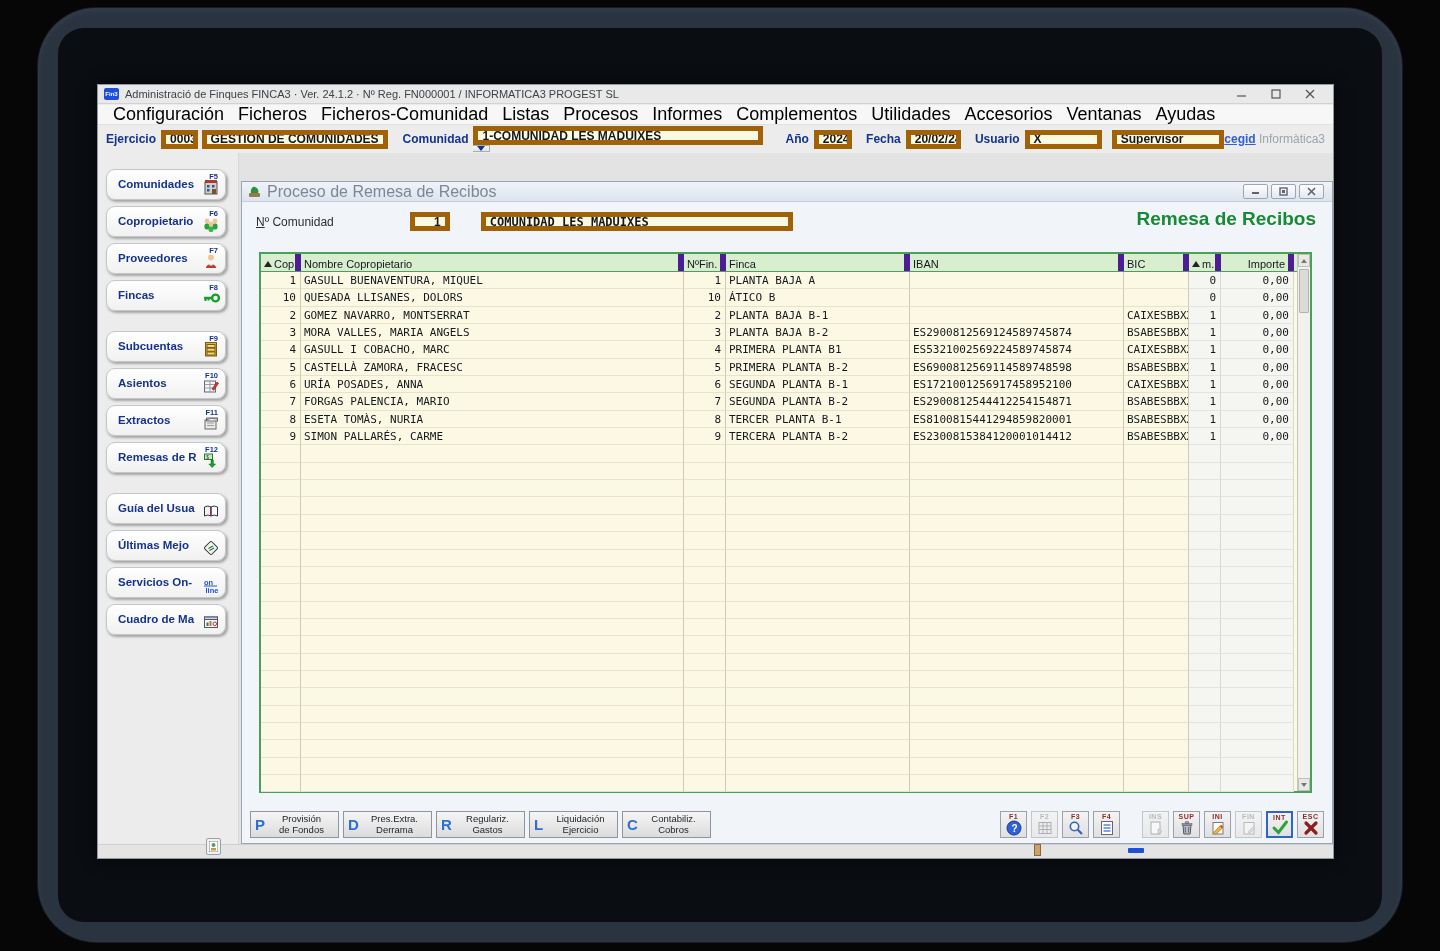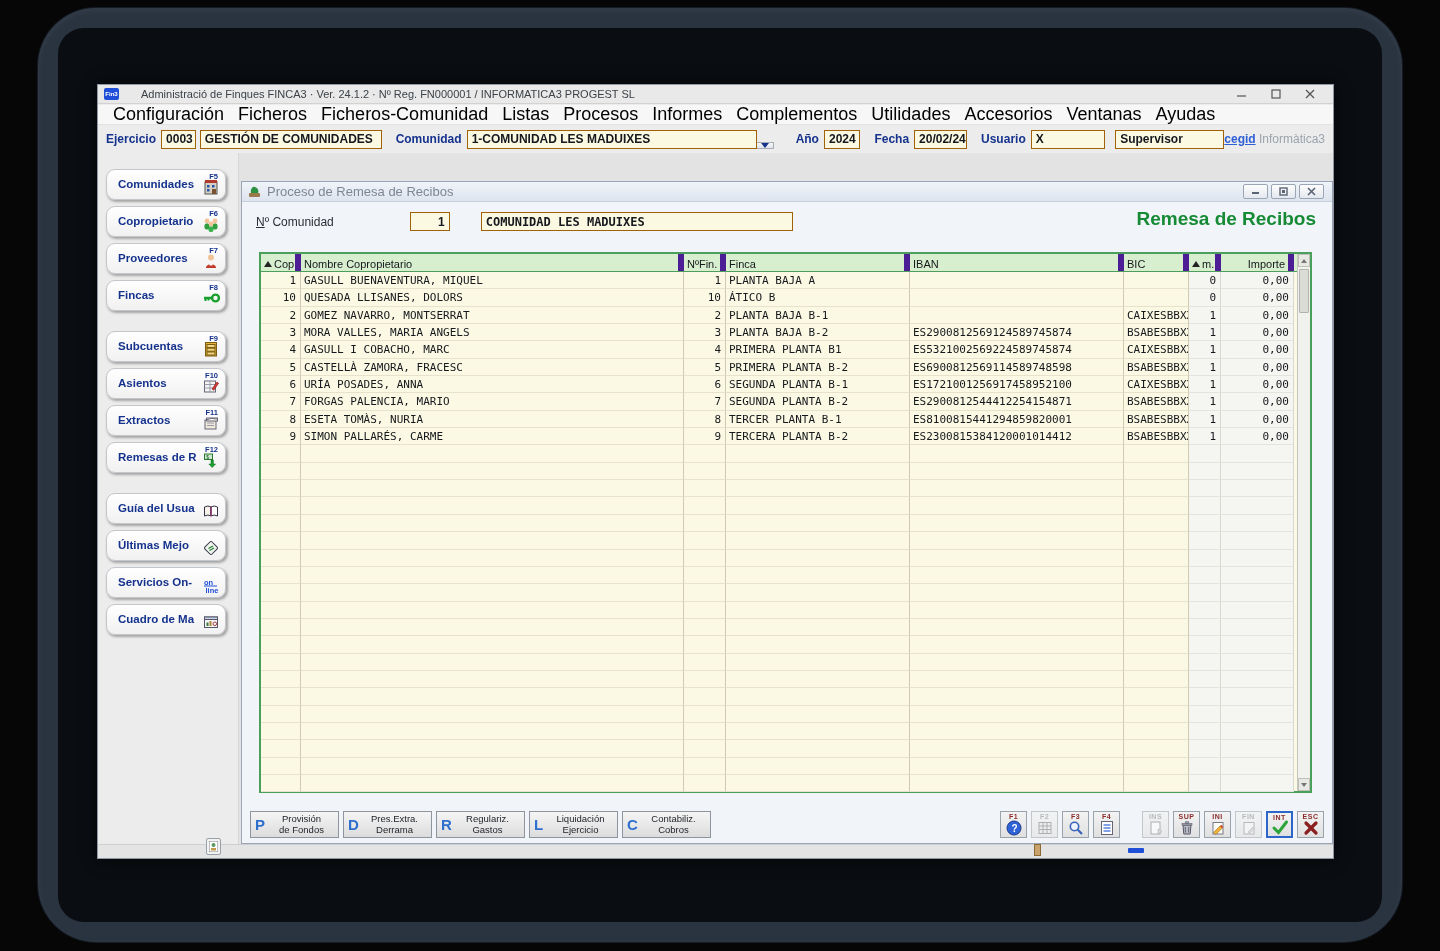--- a/index.html
+++ b/index.html
@@ -8,38 +8,38 @@
   .stage { position:absolute; left:0; top:0; width:1440px; height:951px; background:#060606; }
   .bezel { position:absolute; left:38px; top:8px; width:1364px; height:934px;
            background:#2a3440; border-radius:58px; box-shadow: inset 0 2px 6px rgba(255,255,255,.06), 0 0 0 1px #151b23; }
   .screen { position:absolute; left:58px; top:28px; width:1324px; height:894px;
             background:#0a0d12; border-radius:26px; }
 
   
   .app { position:absolute; left:97px; top:84px; width:1237px; height:775px;
          background:#ececec; border:1px solid #8f98a3; box-shadow:0 0 14px rgba(0,0,0,.7); }
   .titlebar { position:absolute; left:0; top:0; right:0; height:19px; background:#e9e9e9;
-              border-bottom:1px solid #d2d2d2; display:flex; align-items:center; padding:0 6px;gap:16px; }
+              border-bottom:1px solid #d2d2d2; display:flex; align-items:center; padding:0 6px; }
   .appicon { width:15px; height:12px; background:#1f4fd8; border-radius:2px; color:#fff;
              font-size:6px; font-weight:bold; display:flex; align-items:center; justify-content:center; margin-right:6px; }
   .apptitle { font-size:11px; color:#3c4248; }
   .wincontrols { margin-left:auto; display:flex; }
   .winbtn { width:34px; height:17px; display:flex; align-items:center; justify-content:center; color:#555; }
   .winbtn svg { display:block; }
 
   .menubar { position:absolute; left:0; top:20px; right:0; height:20px; background:#f7f7f7;
              display:flex; align-items:center; padding:0 8px; gap:0; border-bottom:1px solid #e2e2e2; }
   .menuitem { font-size:18px; color:#000000; padding:2px 7px; white-space:nowrap; }
 
   .toolbar { position:absolute; left:0; top:40px; right:0; height:28px; background:#ececec;
              display:flex; align-items:center; padding:0 8px; }
   .lbl { color:#15338d; font-weight:bold; font-size:12px; white-space:nowrap; }
-  .field { background:#fcf9e3; border:1px solid #a16207; height:19px; font-weight:bold;
+  .field { background:#fcf9e3; border:5px solid #a16207; height:19px; font-weight:bold;
            font-size:12px; color:#15181c; display:flex; align-items:center; padding:0 4px; white-space:nowrap; overflow:hidden; }
-  .combo { display:flex; align-items:flex-end; }
+  .combo { display:flex; align-items:flex-start;flex-direction:column; }
   .combo-btn { width:17px; background:linear-gradient(#f8f8f8,#dfe3ea); border:1px solid #a9aeb5; border-left:none;
                display:flex; align-items:center; justify-content:center; }
   .combo-btn span { width:0; height:0; border-left:4px solid transparent; border-right:4px solid transparent;
                     border-top:5px solid #15338d; }
   .brand { margin-left:auto; font-size:12px; white-space:nowrap; }
   .brand b { color:#2e5fd6; font-weight:bold;text-decoration:underline; }
   .brand i { color:#9aa3ad; font-style:normal; }
 
   
   .sidebar { position:absolute; left:0; top:68px; width:141px; bottom:14px; background:#ececec;
@@ -51,21 +51,21 @@
   .sbtn .ic { position:absolute; right:5px; bottom:3px; width:18px; height:18px; }
   .sgap { height:14px; }
 
   
   .mdi { position:absolute; left:141px; top:68px; right:0; bottom:14px; background:#e3e3e3; }
   .inner { position:absolute; left:2px; top:28px; right:0; bottom:0; background:#f1f4f8;
            border:1px solid #9aa6b5; }
   .ititle { position:absolute; left:0; top:0; right:0; height:20px;
             background:linear-gradient(#f0f4fa,#dde4ee); border-bottom:1px solid #c6cfdc;
             display:flex; align-items:center; padding:0 5px; }
-  .ititle .txt { font-size:13px; color:#7d8694; margin-left:5px; }
+  .ititle .txt { font-size:16px; color:#7d8694; margin-left:5px; }
   .mdictrls { margin-left:auto; display:flex; gap:3px; padding-right:3px; }
   .mdibtn { width:25px; height:15px; background:linear-gradient(#fdfdfd,#e4e8ef); border:1px solid #9aa6b5;
             border-radius:2px; display:flex; align-items:center; justify-content:center; }
 
   .fieldrow { position:absolute; left:14px; top:30px; display:flex; align-items:center;gap:28px; }
   .fieldrow .nl { font-size:12px; color:#2b2f35; }
   .fieldrow .nl u { text-decoration:underline; }
   .numbox { margin-left:48px; width:40px; justify-content:flex-end; }
   .namebox { margin-left:3px; width:312px; font-family:"DejaVu Sans Mono", monospace; font-weight:bold; }
   .heading { position:absolute; right:16px; top:26px; font-size:19px; font-weight:bold; color:#168a34; }

